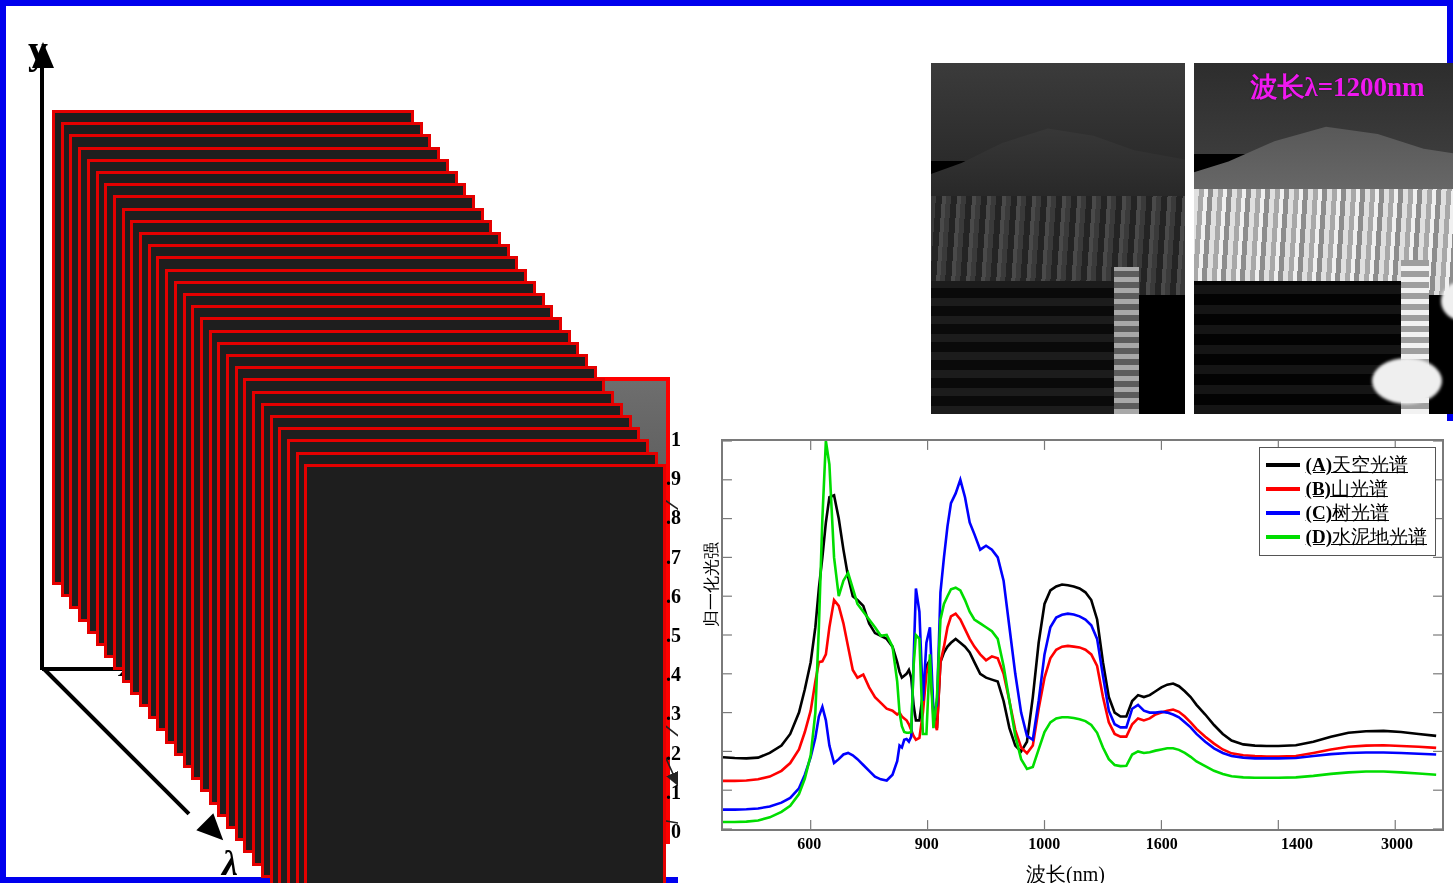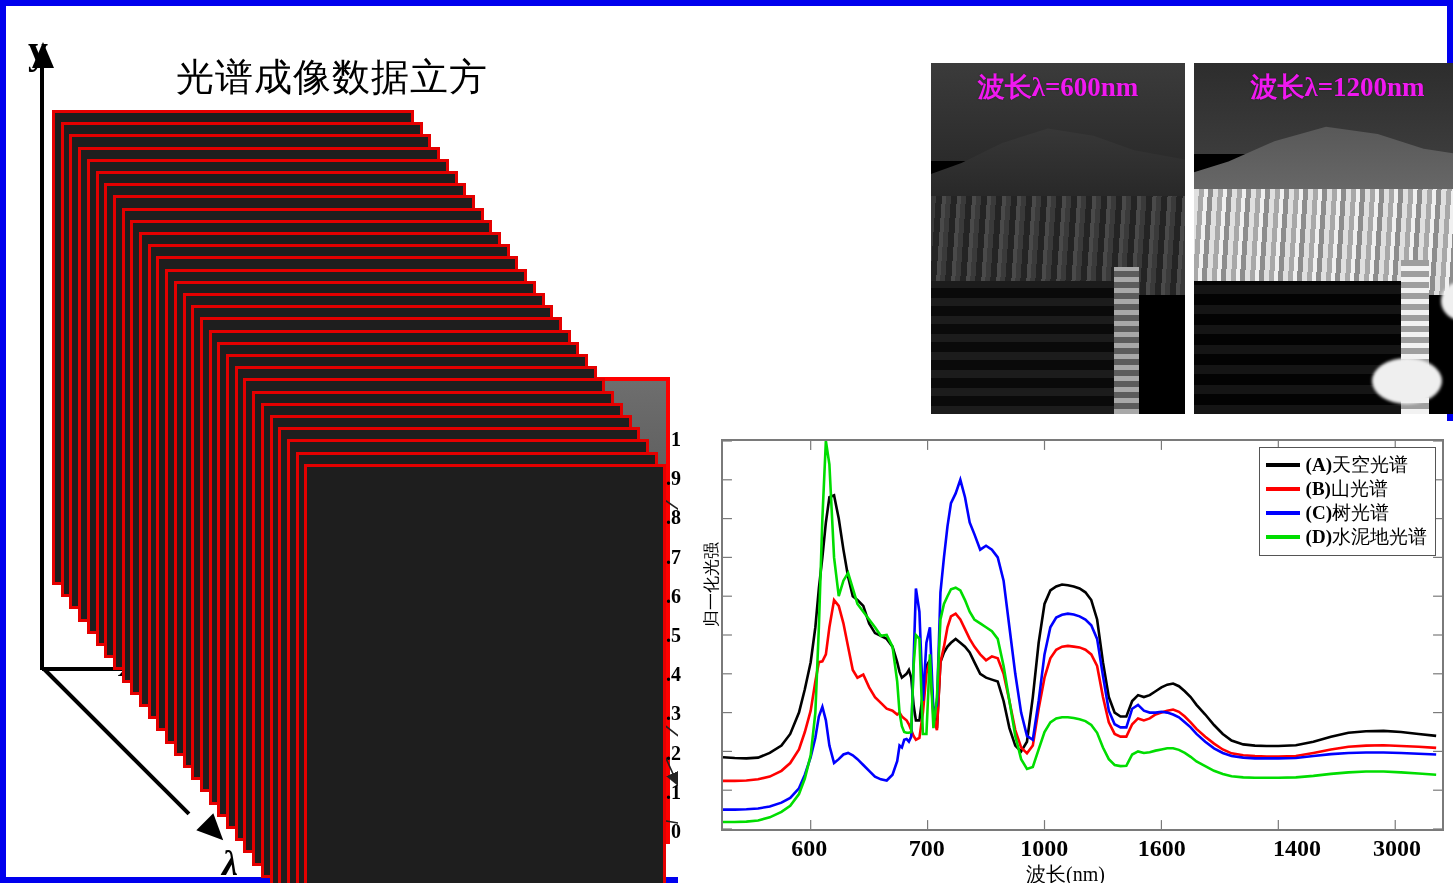--- a/index.html
+++ b/index.html
@@ -128,44 +128,43 @@
              background-image:repeating-linear-gradient(0deg,#f2f2f2 0 5px,#9e9e9e 5px 11px);}
   .ir12-tree{position:absolute;background:#efefef;border-radius:50%;filter:blur(1.5px);}
 
   
   #chart-panel{position:absolute;left:672px;top:415px;width:775px;height:462px;background:#fff;}
   #plot-area{position:absolute;left:43px;top:18px;width:723px;height:392px;
              border:2px solid #7a7a7a;box-sizing:border-box;background:#fff;}
   #plot-svg{position:absolute;left:0;top:0;width:100%;height:100%;}
   .ytick{position:absolute;right:772px;transform:translateY(-50%);font-size:20px;
          font-weight:bold;color:#000;font-family:"Liberation Serif",serif;white-space:nowrap;}
-  .xtick{position:absolute;top:414px;transform:translateX(-50%);font-size:24px;
+  .xtick{position:absolute;top:414px;transform:translateX(-50%);font-size:16px;
          font-weight:bold;color:#000;font-family:"Liberation Serif",serif;}
   #xlabel{position:absolute;left:0;right:0;top:440px;text-align:center;font-size:20px;
           color:#000;font-family:"Liberation Serif",serif;}
   #ylabel{position:absolute;left:-42px;top:152px;width:150px;text-align:center;font-size:17px;
           color:#000;transform:rotate(-90deg);transform-origin:center;
           font-family:"Liberation Serif",serif;}
 
   #legend{position:absolute;right:6px;top:6px;border:1px solid #555;background:#fff;
           padding:5px 8px 6px 6px;}
-  .legend-row{display:flex;align-items:center;gap:6px;height:24px;}
+  .legend-row{display:flex;align-items:center;gap:6px;height:24px;text-decoration:underline;}
   .legend-swatch{width:34px;height:4px;display:block;}
   .legend-text{font-size:19px;color:#000;white-space:nowrap;
                font-family:"Liberation Serif",serif;}
   .legend-text b{font-weight:bold;}
 </style>
 </head>
 <body>
 
 <div id="root">
 
   <div id="cube-panel">
 
-    <div class="cube-title">光谱成像数据立方</div>
 
     <div class="axis-line" id="axis-y-shaft"></div>
     <div id="axis-y-head"></div>
     <div class="axis-label" id="label-y">y</div>
 
     <div class="axis-line" id="axis-x-shaft"></div>
     <div id="axis-x-head"></div>
     <div class="axis-label" id="label-x">x</div>
 
     <div id="axis-l-shaft"></div>
@@ -247,21 +246,20 @@
     <line x1="625" y1="809" x2="713" y2="824" stroke="#222" stroke-width="1.6" marker-end="url(#ah)"></line>
   </svg>
 
 
   <div class="photo" id="photo-600">
     <div class="ir6-sky"></div>
     <div class="ir6-mtn"></div>
     <div class="ir6-veg"></div>
     <div class="ir6-bld"></div>
     <div class="ir6-bld2"></div>
-    <div class="photo-caption">波长λ=600nm</div>
   </div>
 
   <div class="photo" id="photo-1200">
     <div class="ir12-sky"></div>
     <div class="ir12-mtn"></div>
     <div class="ir12-veg"></div>
     <div class="ir12-bld"></div>
     <div class="ir12-bld2"></div>
     <div class="ir12-tree" style="left:62%;top:84%;width:70px;height:46px;"></div>
     <div class="ir12-tree" style="left:86%;top:62%;width:46px;height:40px;"></div>
@@ -337,21 +335,21 @@
         <div class="ytick" style="top: 253.2px;">0.4</div>
         <div class="ytick" style="top: 214px;">0.5</div>
         <div class="ytick" style="top: 174.8px;">0.6</div>
         <div class="ytick" style="top: 135.6px;">0.7</div>
         <div class="ytick" style="top: 96.4px;">0.8</div>
         <div class="ytick" style="top: 57.2px;">0.9</div>
         <div class="ytick" style="top: 18px;">1</div>
       </div>
     <div id="xticks-host">
         <div class="xtick" style="left: 131.171px;">600</div>
-        <div class="xtick" style="left: 248.732px;">700</div>
+        <div class="xtick" style="left: 248.732px;">900</div>
         <div class="xtick" style="left: 366.293px;">1000</div>
         <div class="xtick" style="left: 483.854px;">1600</div>
         <div class="xtick" style="left: 619px;">1400</div>
         <div class="xtick" style="left: 718.976px;">3000</div>
       </div>
     <div id="xlabel">波长(nm)</div>
     <div id="ylabel">归一化光强</div>
   </div>
 
 </div>

